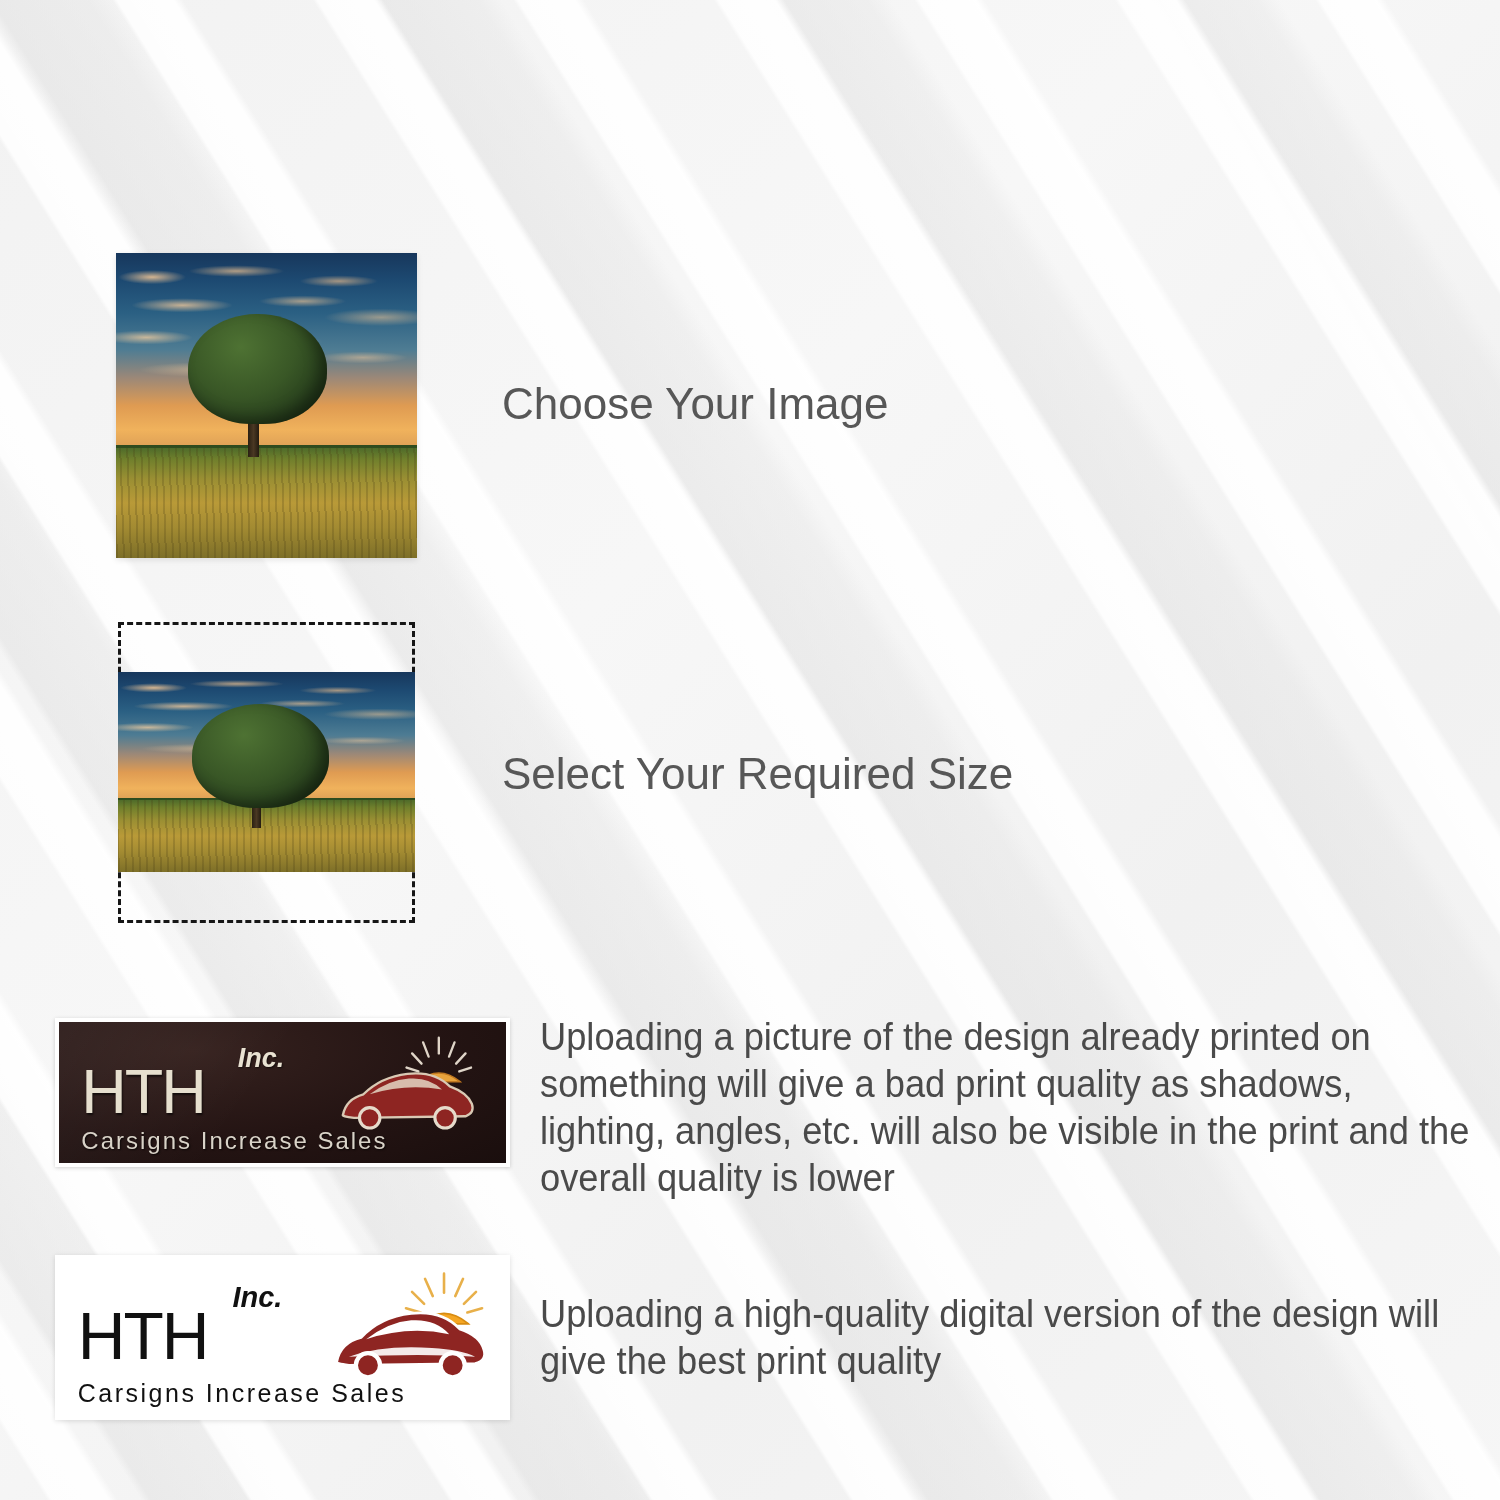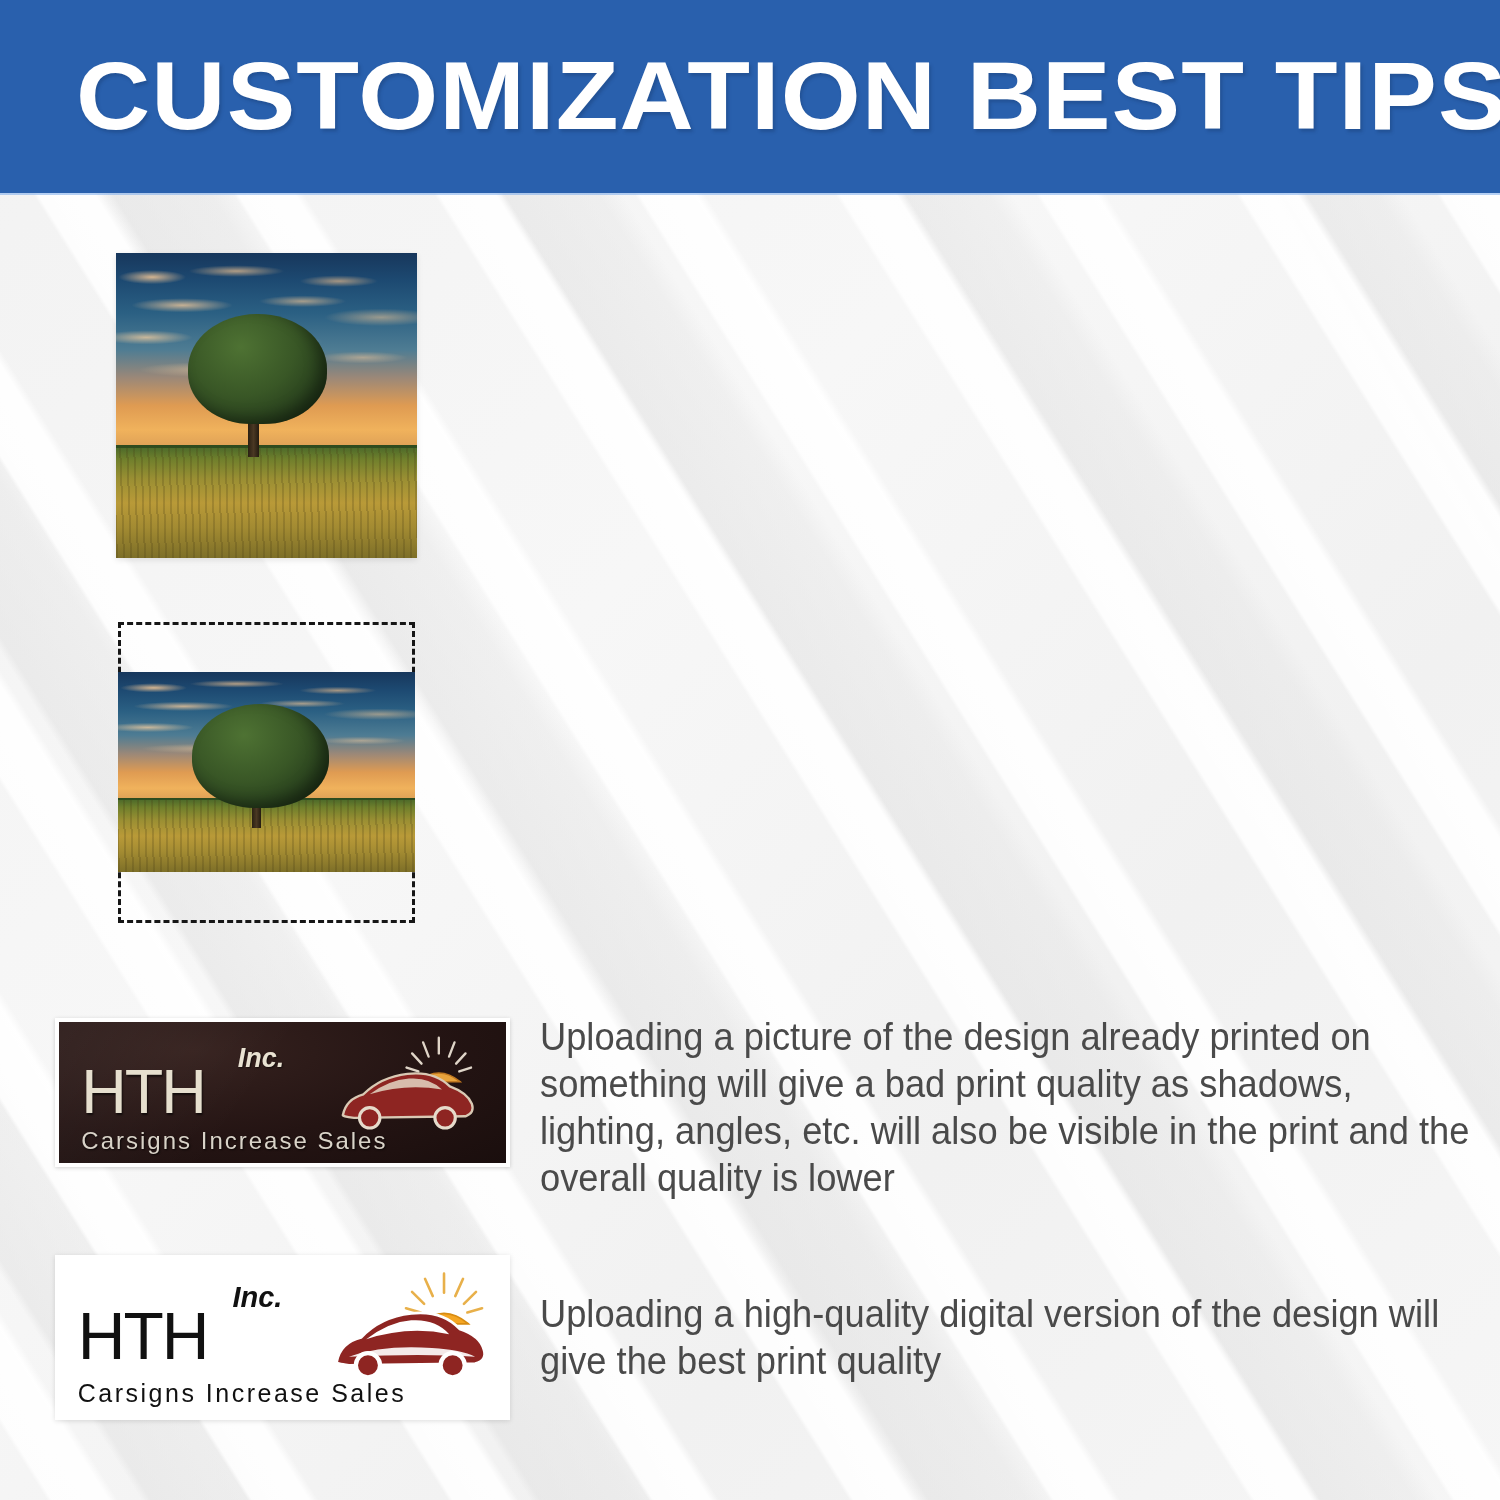--- a/index.html
+++ b/index.html
@@ -294,45 +294,44 @@
   #txt-choose  { left: 502px; top: 378px; width: 640px; }
   #txt-size    { left: 502px; top: 748px; width: 700px; }
   #txt-bad     { left: 540px; top: 1013px; width: 1000px; }
   #txt-good    { left: 540px; top: 1290px; width: 980px; }
 </style>
 </head>
 <body>
 
 <div id="page">
 
-  <div class="header-banner">
-    <div class="header-title">CUSTOMIZATION BEST TIPS</div>
-  </div>
 
   <div id="photo-square" class="photo">
     <div class="sky2"></div>
     <div class="clouds"></div>
     <div class="horizon"></div>
     <div class="field"></div>
     <div class="tree-trunk"></div>
     <div class="tree-canopy"></div>
   </div>
 
+  <div class="row-text label-lg" id="txt-choose">Choose Your Image</div>
 
   <div id="crop-box"></div>
 
   <div id="photo-wide" class="photo">
     <div class="sky2"></div>
     <div class="clouds"></div>
     <div class="horizon"></div>
     <div class="field"></div>
     <div class="tree-trunk"></div>
     <div class="tree-canopy"></div>
   </div>
 
+  <div class="row-text label-lg" id="txt-size">Select Your Required Size</div>
 
   <div id="hth-photo">
     <div class="inner">
       <div class="hth-lockup">
         <div class="hth-word">HTH</div>
         <div class="inc-word">Inc.</div>
         <div class="tagline">Carsigns Increase Sales</div>
         <svg class="car-graphic" viewBox="0 0 200 140" preserveAspectRatio="xMidYMid meet">
           <g stroke="#f0e6d8" stroke-width="3" stroke-linecap="round" opacity="0.92">
             <line x1="140" y1="6" x2="140" y2="26"></line>

